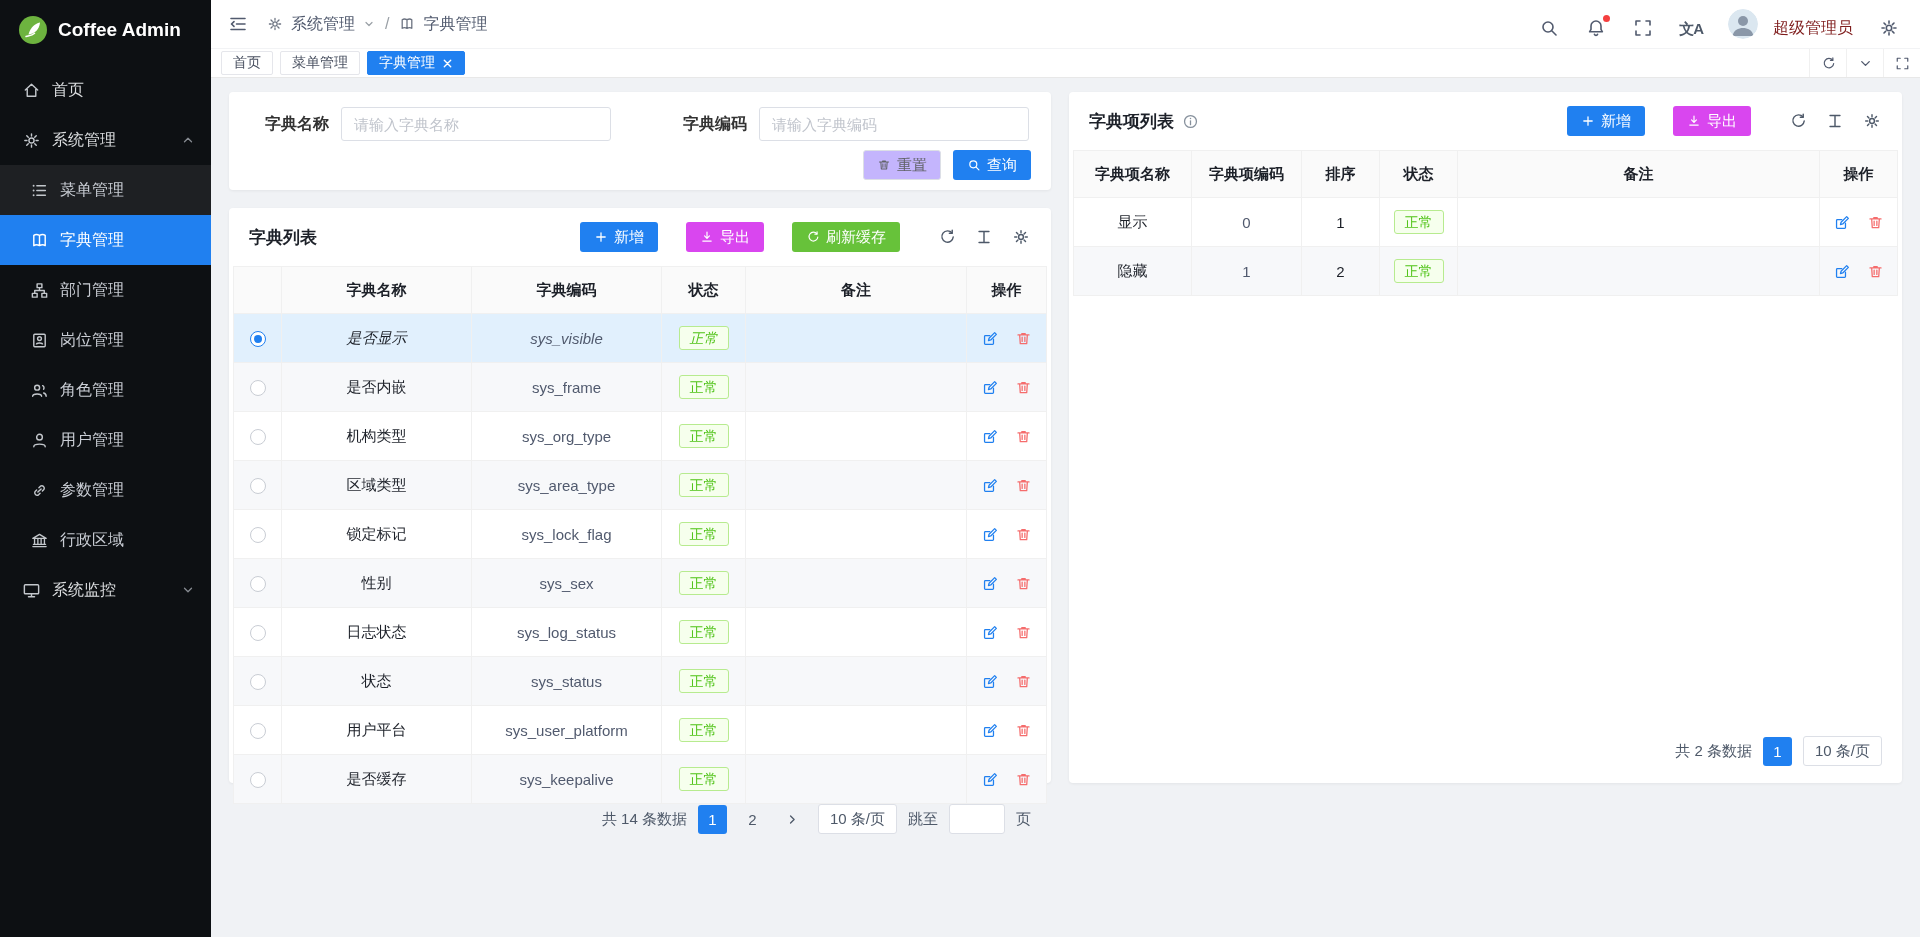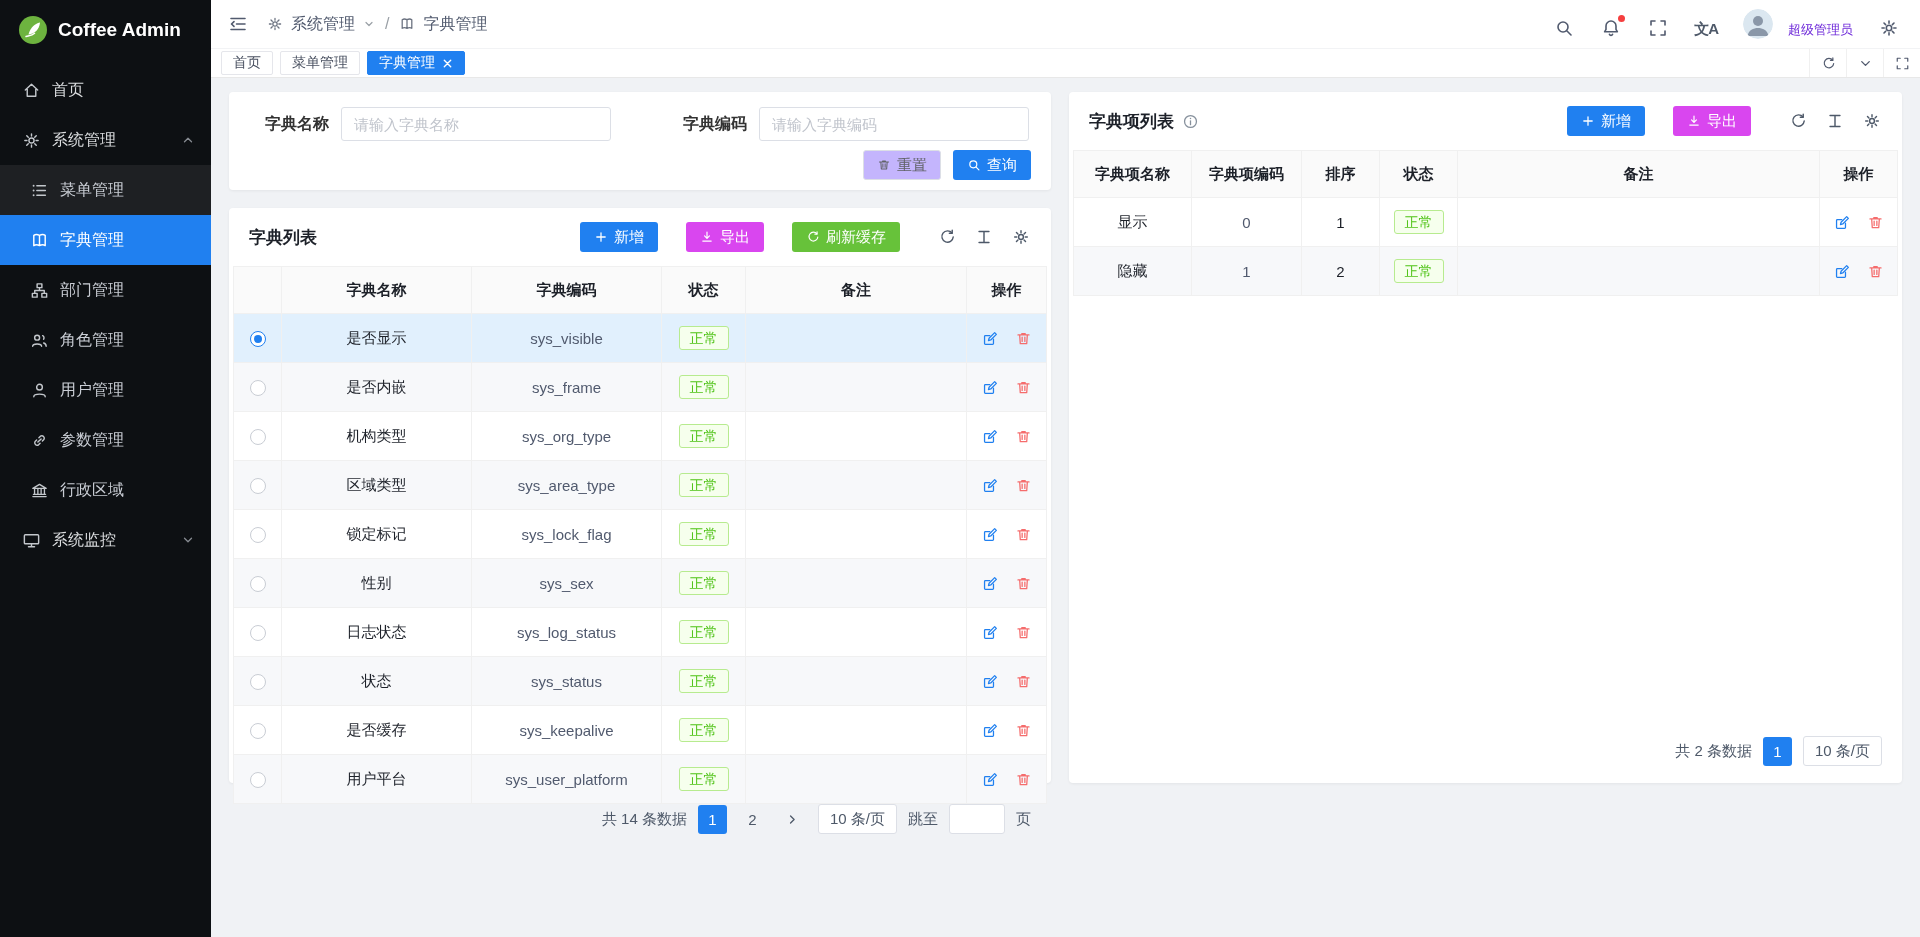--- a/index.html
+++ b/index.html
@@ -34,21 +34,21 @@
   .crumb .ci { width:16px; height:16px; color:#6b7280; }
   .crumb .ci svg { width:16px; height:16px; }
   .crumb .sep { color:#9aa0a6; margin:0 2px; }
   .crumb .cchev { width:12px; height:12px; color:#9aa0a6; }
   .crumb .cchev svg { width:12px; height:12px; }
   .top-right { margin-left:auto; display:flex; align-items:flex-end; gap:25px; color:#4e5969; }
   .bell-wrap { position:relative; }
   .red-dot { position:absolute; top:-2px; right:-3px; width:7px; height:7px; border-radius:50%; background:#f53f3f; }
   .translate { font-size:15px; font-weight:bold; color:#4e5969; cursor:pointer; letter-spacing:-1px; }
   .avatar { width:30px; height:30px; border-radius:50%; overflow:hidden; flex-shrink:0; cursor:pointer; }
-  .username { font-size:13px; color:#6d28d9; margin-left:-10px; cursor:pointer; }
+  .username { font-size:16px; color:#7f1d1d; margin-left:-10px; cursor:pointer; }
 
   .tabbar { height:29px; background:#fff; border-bottom:1px solid #e8e8e8; display:flex; align-items:center; padding-left:10px; }
   .tab { height:24px; padding:0 11px; display:inline-flex; align-items:center; gap:7px; border:1px solid #e5e6eb; border-radius:2px; font-size:14px; color:#495060; background:#fff; margin-right:7px; cursor:pointer; }
   .tab.active { background:#2080f0; border-color:#2080f0; color:#fff; }
   .tab-close { width:11px; height:11px; display:flex; }
   .tab-close svg { width:11px; height:11px; }
   .tab-tools { margin-left:auto; display:flex; height:100%; }
   .tool { width:37px; height:100%; display:flex; align-items:center; justify-content:center; color:#515a6e; border-left:1px solid #f0f0f0; cursor:pointer; }
   .tool svg { width:15px; height:15px; }
 
@@ -86,21 +86,21 @@
   .icon-btn { width:20px; height:20px; color:#4e5969; cursor:pointer; display:flex; align-items:center; justify-content:center; }
   .icon-btn svg { width:18px; height:18px; }
 
   .table-wrap { padding:0 4px; }
   table { width:100%; border-collapse:collapse; table-layout:fixed; }
   th,td { border:1px solid #f0f0f0; text-align:center; }
   th { height:47px; background:#fafafa; font-size:15px; font-weight:600; color:#1d2129; }
   td { height:49px; font-size:15px; color:#1d2129; }
   td.code { color:#515a6e; }
   tbody tr:nth-child(even) td { background:#f7f8fa; }
-  tbody tr.selected td { background:#e1f0fd; }
+  tbody tr.selected td { background:#e1f0fd;font-style:italic; }
 
   .radio { display:inline-block; width:16px; height:16px; border-radius:50%; border:1.5px solid #c9cdd4; background:#fff; position:relative; vertical-align:middle; cursor:pointer; }
   .radio.checked { border-color:#2080f0; }
   .radio.checked::after { content:''; position:absolute; inset:3px; border-radius:50%; background:#2080f0; }
 
   .tag { display:inline-block; padding:2px 10px; font-size:14px; line-height:1.35; color:#52c41a; background:#f6ffed; border:1px solid #b7eb8f; border-radius:3px; }
 
   .ops { display:flex; justify-content:center; align-items:center; gap:16px; }
   .op { width:17px; height:17px; cursor:pointer; }
   .op svg { width:17px; height:17px; }
@@ -174,20 +174,30 @@
       <div class="menu-item">
         <span class="mi">
             <svg viewBox="0 0 20 20" fill="none" stroke="currentColor" stroke-width="1.5" stroke-linejoin="round">
               <rect x="7.5" y="3" width="5" height="4"></rect>
               <rect x="2.5" y="13" width="5" height="4"></rect>
               <rect x="12.5" y="13" width="5" height="4"></rect>
               <path d="M10 7v3M5 13v-3h10v3"></path>
             </svg>
           </span>
         <span>部门管理</span>
+      </div>
+      <div class="menu-item">
+        <span class="mi">
+            <svg viewBox="0 0 20 20" fill="none" stroke="currentColor" stroke-width="1.5" stroke-linejoin="round">
+              <rect x="4" y="3.5" width="12" height="13" rx="1"></rect>
+              <circle cx="10" cy="8" r="2"></circle>
+              <path d="M6.8 14.3c0-2.2 6.4-2.2 6.4 0"></path>
+            </svg>
+          </span>
+        <span>岗位管理</span>
       </div>
       <div class="menu-item">
         <span class="mi">
             <svg viewBox="0 0 20 20" fill="none" stroke="currentColor" stroke-width="1.5" stroke-linecap="round">
               <circle cx="7.5" cy="7" r="2.6"></circle>
               <path d="M2.8 16c0-3.2 9.4-3.2 9.4 0"></path>
               <path d="M13.3 4.9c1.4.6 1.9 2.4 1 3.8M14.4 12.6c1.6.5 2.6 1.6 2.6 3.4"></path>
             </svg>
           </span>
         <span>角色管理</span>
@@ -605,44 +615,44 @@
                       <span class="op del">
                         <svg viewBox="0 0 20 20" fill="none" stroke="currentColor" stroke-width="1.5" stroke-linecap="round" stroke-linejoin="round">
                           <path d="M3.5 5.8h13M8 5.8V4.2h4v1.6M5.5 5.8l.7 10.2h7.6l.7-10.2M8.4 8.3v5.2M11.6 8.3v5.2"></path>
                         </svg>
                       </span>
                     </span>
                   </td>
                 </tr>
                 <tr>
                   <td><span class="radio"></span></td>
+                  <td>用户平台</td>
+                  <td class="code">sys_user_platform</td>
+                  <td><span class="tag">正常</span></td>
+                  <td></td>
+                  <td>
+                    <span class="ops">
+                      <span class="op edit">
+                        <svg viewBox="0 0 20 20" fill="none" stroke="currentColor" stroke-width="1.5" stroke-linecap="round" stroke-linejoin="round">
+                          <path d="M13.5 10.8V16a1 1 0 0 1-1 1H4a1 1 0 0 1-1-1V7.5a1 1 0 0 1 1-1h5.2"></path>
+                          <path d="M14.9 3.1l2 2L10.3 11.7l-2.7.7.7-2.7z"></path>
+                        </svg>
+                      </span>
+                      <span class="op del">
+                        <svg viewBox="0 0 20 20" fill="none" stroke="currentColor" stroke-width="1.5" stroke-linecap="round" stroke-linejoin="round">
+                          <path d="M3.5 5.8h13M8 5.8V4.2h4v1.6M5.5 5.8l.7 10.2h7.6l.7-10.2M8.4 8.3v5.2M11.6 8.3v5.2"></path>
+                        </svg>
+                      </span>
+                    </span>
+                  </td>
+                </tr>
+                <tr>
+                  <td><span class="radio"></span></td>
                   <td>是否缓存</td>
                   <td class="code">sys_keepalive</td>
-                  <td><span class="tag">正常</span></td>
-                  <td></td>
-                  <td>
-                    <span class="ops">
-                      <span class="op edit">
-                        <svg viewBox="0 0 20 20" fill="none" stroke="currentColor" stroke-width="1.5" stroke-linecap="round" stroke-linejoin="round">
-                          <path d="M13.5 10.8V16a1 1 0 0 1-1 1H4a1 1 0 0 1-1-1V7.5a1 1 0 0 1 1-1h5.2"></path>
-                          <path d="M14.9 3.1l2 2L10.3 11.7l-2.7.7.7-2.7z"></path>
-                        </svg>
-                      </span>
-                      <span class="op del">
-                        <svg viewBox="0 0 20 20" fill="none" stroke="currentColor" stroke-width="1.5" stroke-linecap="round" stroke-linejoin="round">
-                          <path d="M3.5 5.8h13M8 5.8V4.2h4v1.6M5.5 5.8l.7 10.2h7.6l.7-10.2M8.4 8.3v5.2M11.6 8.3v5.2"></path>
-                        </svg>
-                      </span>
-                    </span>
-                  </td>
-                </tr>
-                <tr>
-                  <td><span class="radio"></span></td>
-                  <td>用户平台</td>
-                  <td class="code">sys_user_platform</td>
                   <td><span class="tag">正常</span></td>
                   <td></td>
                   <td>
                     <span class="ops">
                       <span class="op edit">
                         <svg viewBox="0 0 20 20" fill="none" stroke="currentColor" stroke-width="1.5" stroke-linecap="round" stroke-linejoin="round">
                           <path d="M13.5 10.8V16a1 1 0 0 1-1 1H4a1 1 0 0 1-1-1V7.5a1 1 0 0 1 1-1h5.2"></path>
                           <path d="M14.9 3.1l2 2L10.3 11.7l-2.7.7.7-2.7z"></path>
                         </svg>
                       </span>

